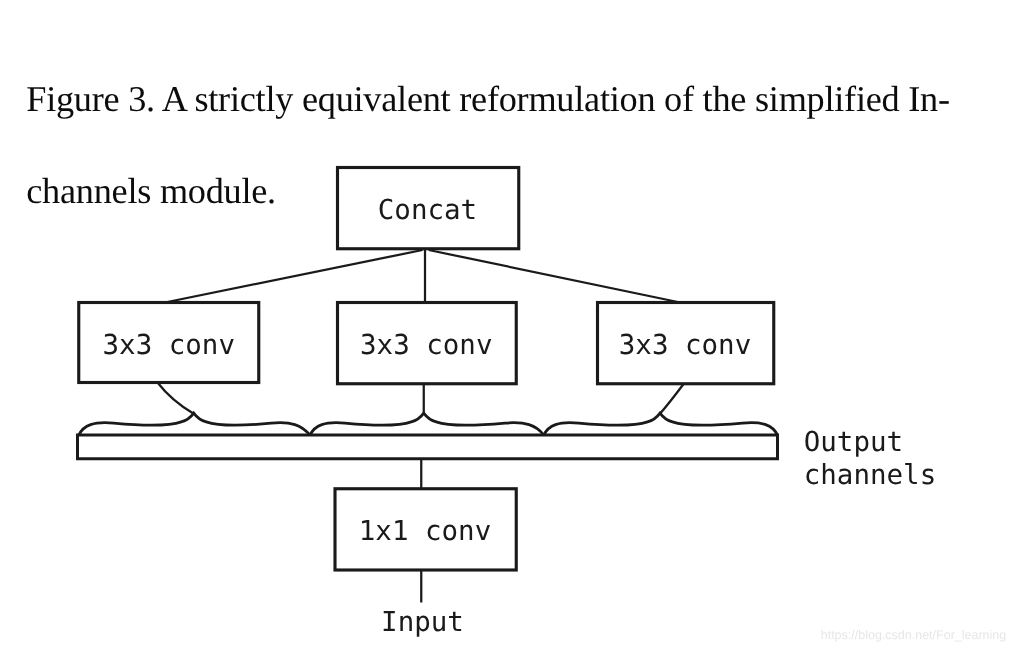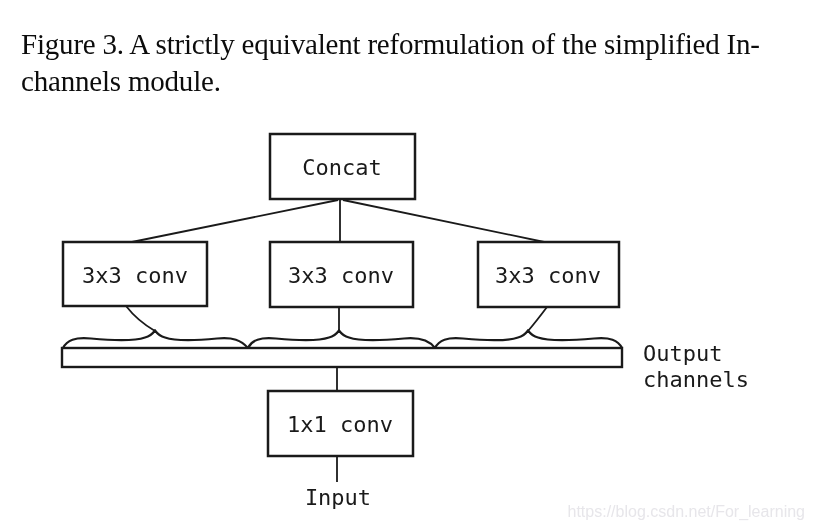--- a/index.html
+++ b/index.html
@@ -18,20 +18,21 @@
     position: absolute;
     left: 21px;
     top: 26px;
     color: #0c0c0c;
     font-size: 29px;
     line-height: 37px;
     letter-spacing: -0.2px;
   }
   .caption div {
     white-space: nowrap;
+    margin-top: 36px;
   }
   .figure-svg {
     position: absolute;
     left: 0;
     top: 0;
   }
   .node-rect {
     fill: #ffffff;
     stroke: #1a1a1a;
     stroke-width: 2.5;
@@ -55,21 +56,21 @@
   .mono-label {
     font-family: "DejaVu Sans Mono", monospace;
     font-size: 22px;
     fill: #1a1a1a;
   }
   .watermark {
     position: absolute;
     right: 12px;
     top: 503px;
     font-family: "Liberation Sans", sans-serif;
-    font-size: 16px;
+    font-size: 10px;
     color: #e7e6ea;
     white-space: nowrap;
   }
 </style>
 </head>
 <body>
 
 <div class="caption">
   <div>Figure 3. A strictly equivalent reformulation of the simplified In-</div>
   <div>channels module.</div>

